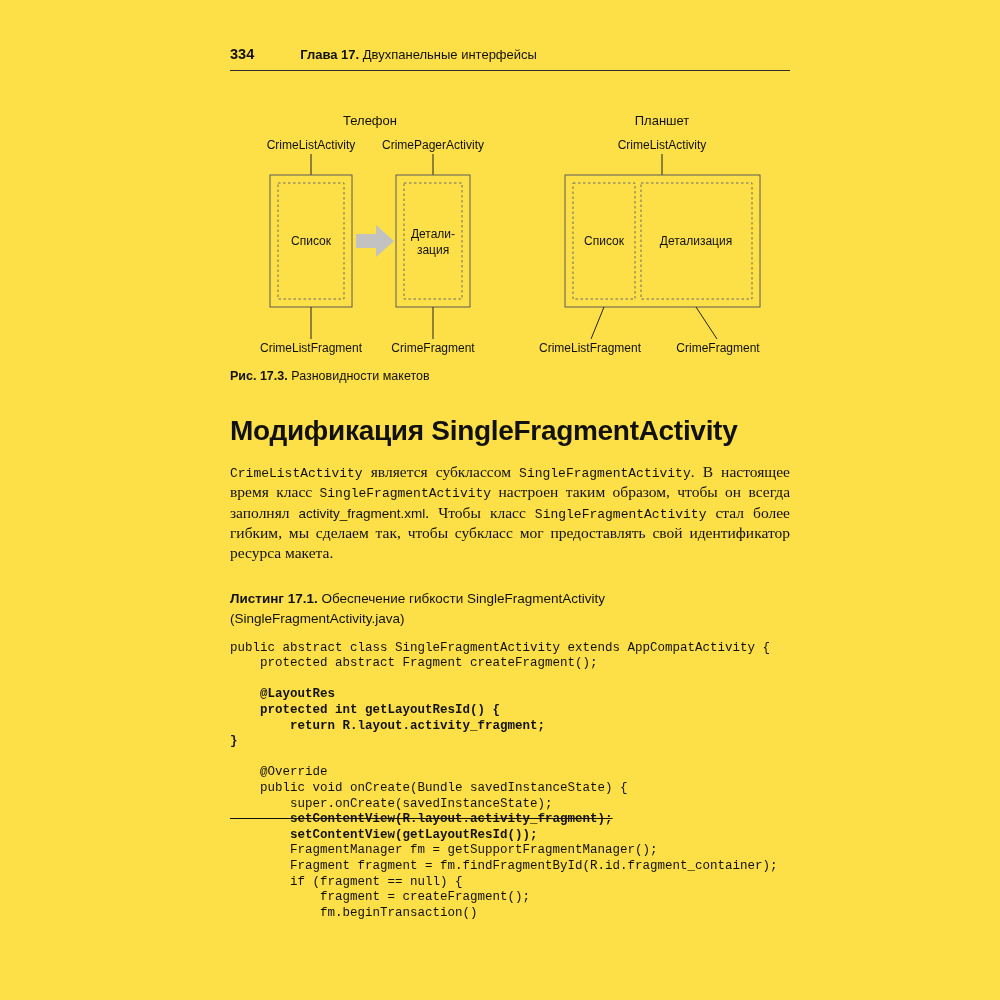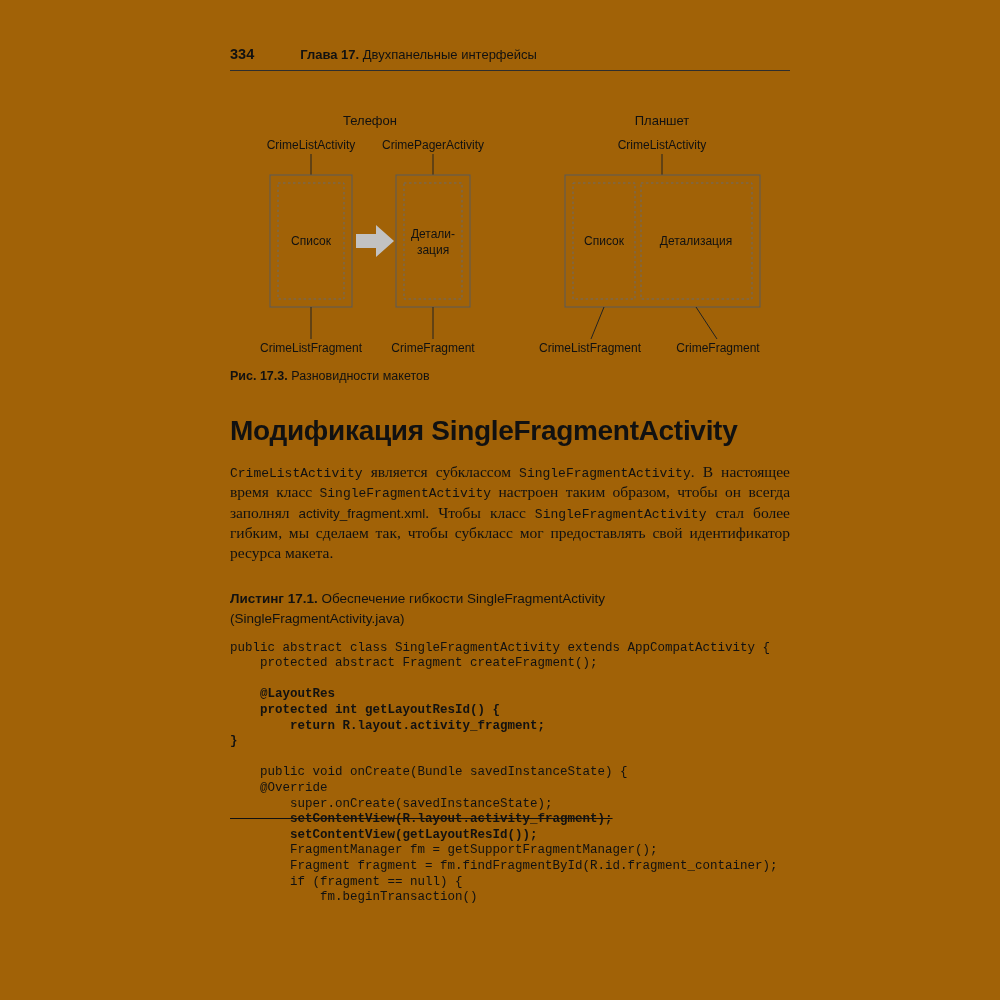--- a/index.html
+++ b/index.html
@@ -2,21 +2,21 @@
 <html><head>
 <meta charset="utf-8">
 <style>
   * { margin:0; padding:0; box-sizing:border-box; }
   html,body { background:#ffffff; }
   body {
     width:1000px; height:1000px;
     font-family:"Liberation Serif", serif;
     color:#111;
   }
-  .page { position:relative; width:1000px; height:1000px; background:#a16207; overflow:hidden; }
+  .page { position:relative; width:1000px; height:1000px; background:#fde047; overflow:hidden; }
   .content { position:absolute; left:230px; top:46px; width:560px; }
 
   .running-header {
     font-family:"Liberation Sans", sans-serif;
     font-size:13px;
     display:flex; align-items:baseline;
     padding-bottom:8px;
     border-bottom:1.5px solid #2e2e2e;
   }
   .page-number { font-weight:bold; font-size:14.5px; }
@@ -134,25 +134,26 @@
 
     <div class="code-listing">
       <div class="code-line">public abstract class SingleFragmentActivity extends AppCompatActivity {</div>
       <div class="code-line">    protected abstract Fragment createFragment();</div>
       <div class="code-line"></div>
       <div class="code-line bold">    @LayoutRes</div>
       <div class="code-line bold">    protected int getLayoutResId() {</div>
       <div class="code-line bold">        return R.layout.activity_fragment;</div>
       <div class="code-line bold">}</div>
       <div class="code-line"></div>
+      <div class="code-line">    @Override</div>
       <div class="code-line">    public void onCreate(Bundle savedInstanceState) {</div>
-      <div class="code-line">    @Override</div>
       <div class="code-line">        super.onCreate(savedInstanceState);</div>
       <div class="code-line strike">        setContentView(R.layout.activity_fragment);</div>
       <div class="code-line bold">        setContentView(getLayoutResId());</div>
       <div class="code-line">        FragmentManager fm = getSupportFragmentManager();</div>
       <div class="code-line">        Fragment fragment = fm.findFragmentById(R.id.fragment_container);</div>
       <div class="code-line">        if (fragment == null) {</div>
+      <div class="code-line">            fragment = createFragment();</div>
       <div class="code-line">            fm.beginTransaction()</div>
     </div>
 
   </div>
 </div>
 
 </body></html>

